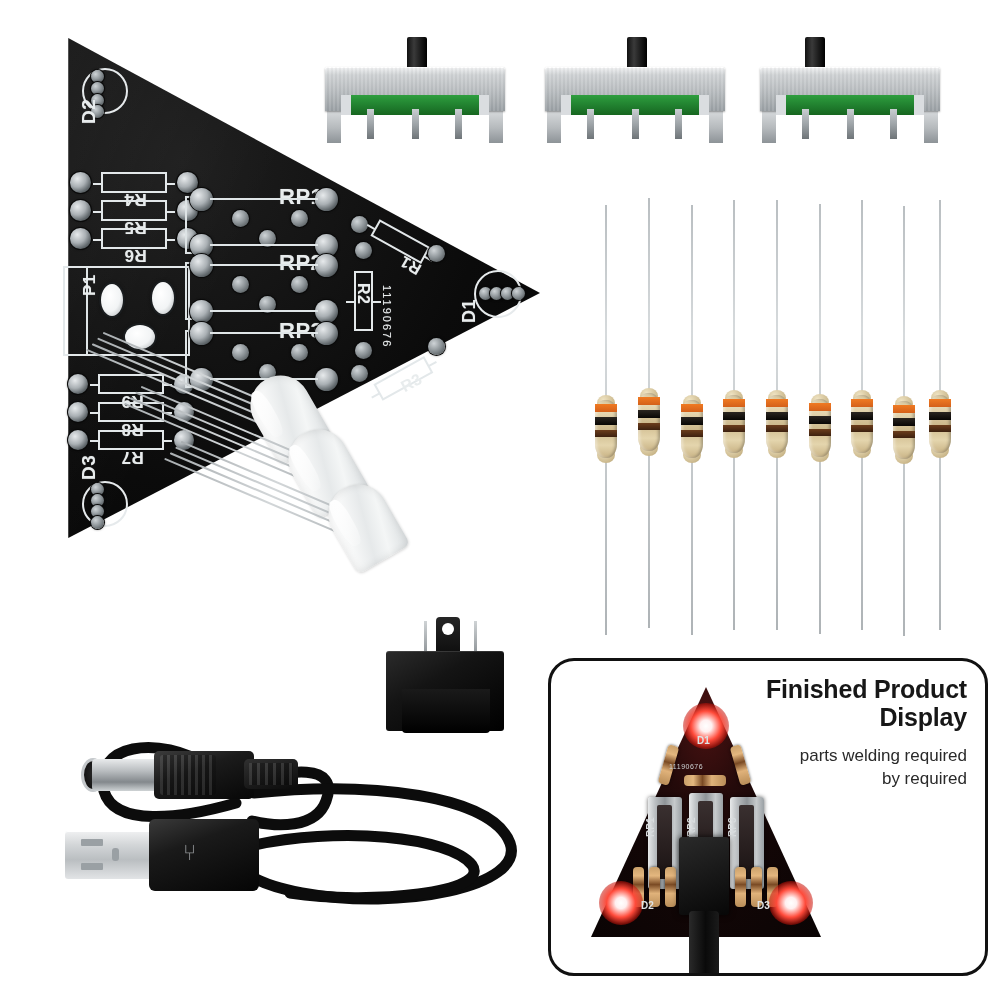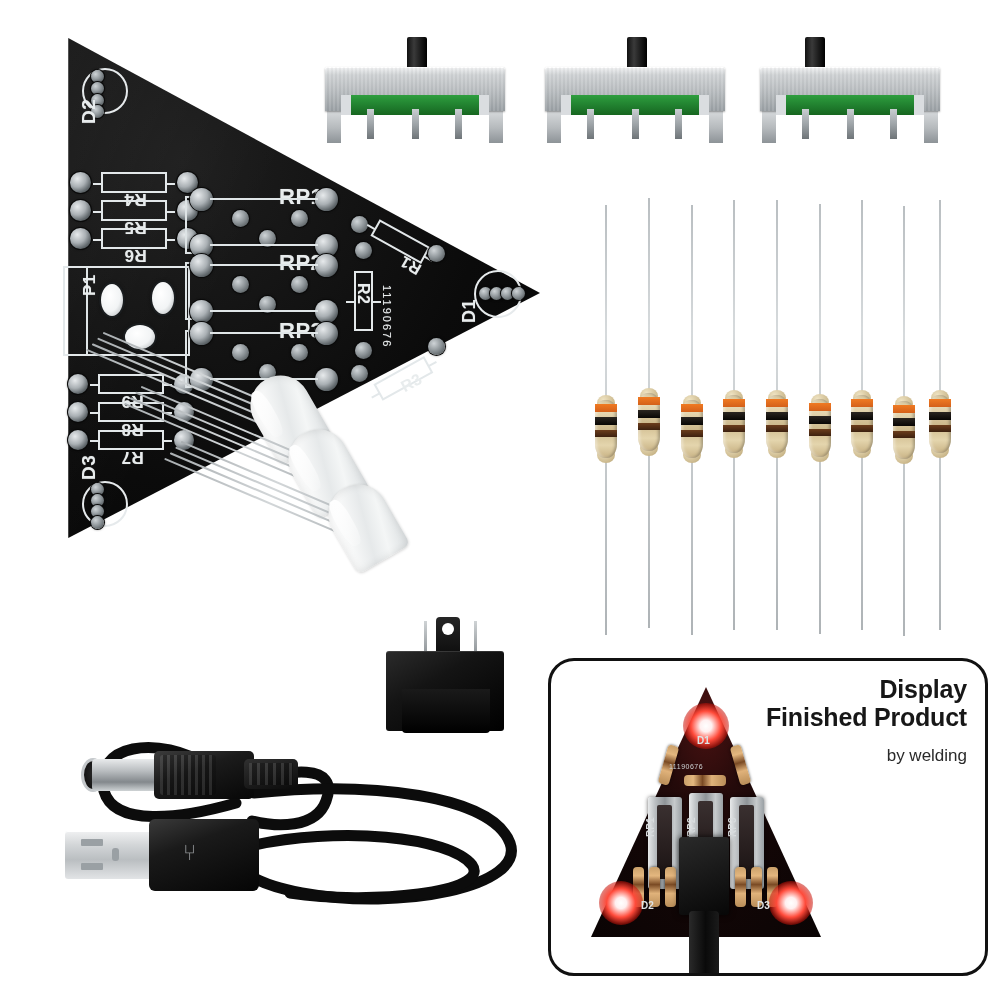--- a/index.html
+++ b/index.html
@@ -445,26 +445,27 @@
         <i style="left:47px;top:17px;width:7px;height:13px;border-radius:3px;"></i>
       </div>
       <div class="usb-body"></div>
       <div class="usb-logo">⑂</div>
     </div>
   </div>
 
   <div class="panel">
 
     <div class="panel-title">
+      <div>Finished Product</div>
       <div>Display</div>
-      <div>Finished Product</div>
     </div>
 
     <div class="panel-note">
-      <div>by welding</div>
+      <div>parts welding required</div>
+      <div>by required</div>
     </div>
 
     <div class="fp-tri">
       <div class="fp-shape"></div>
 
       <div class="fp-glow" style="left:92px;top:16px;width:46px;height:46px;"></div>
       <div class="fp-lbl" style="left:106px;top:48px;">D1</div>
 
       <div class="fp-res" style="left:72px;top:58px;transform:rotate(16deg);"></div>
       <div class="fp-res" style="left:144px;top:58px;transform:rotate(-16deg);"></div>

